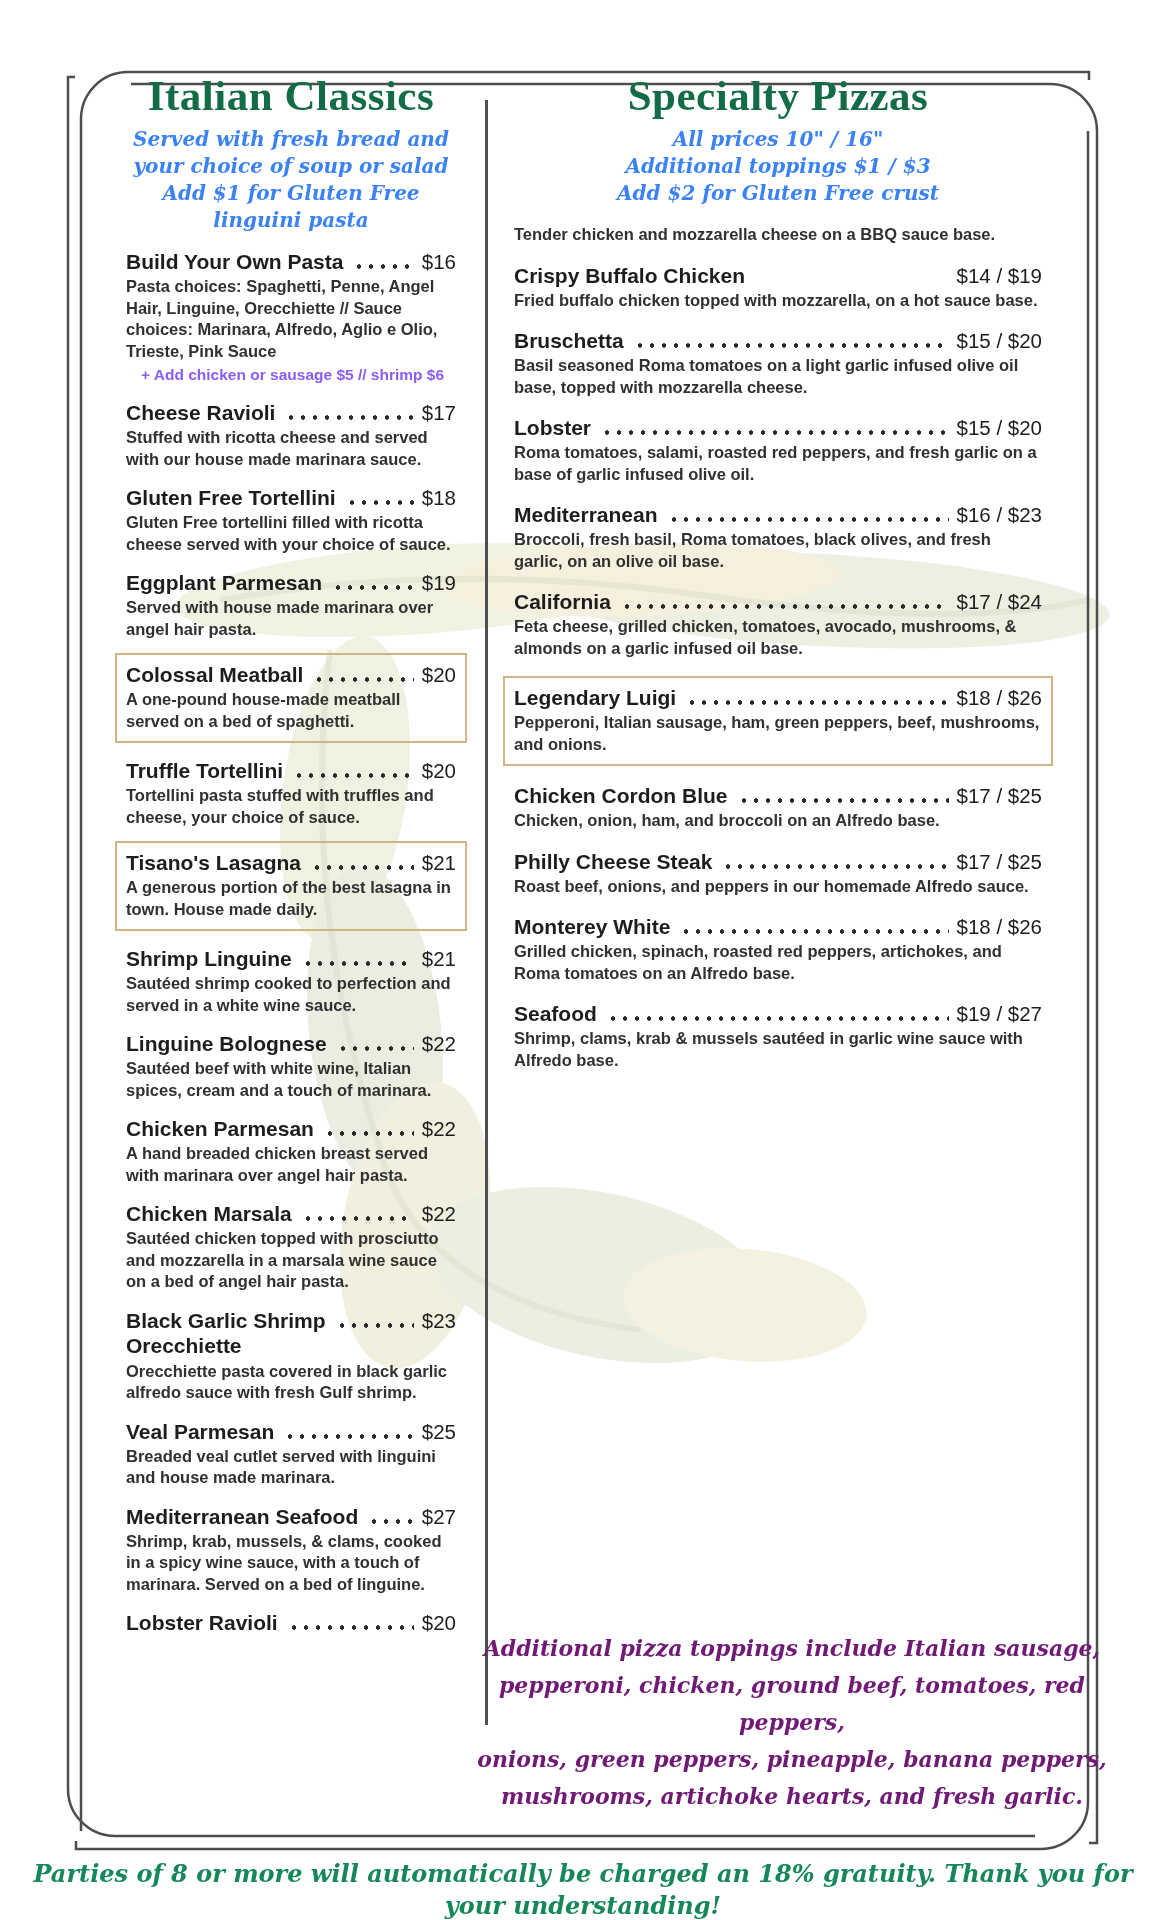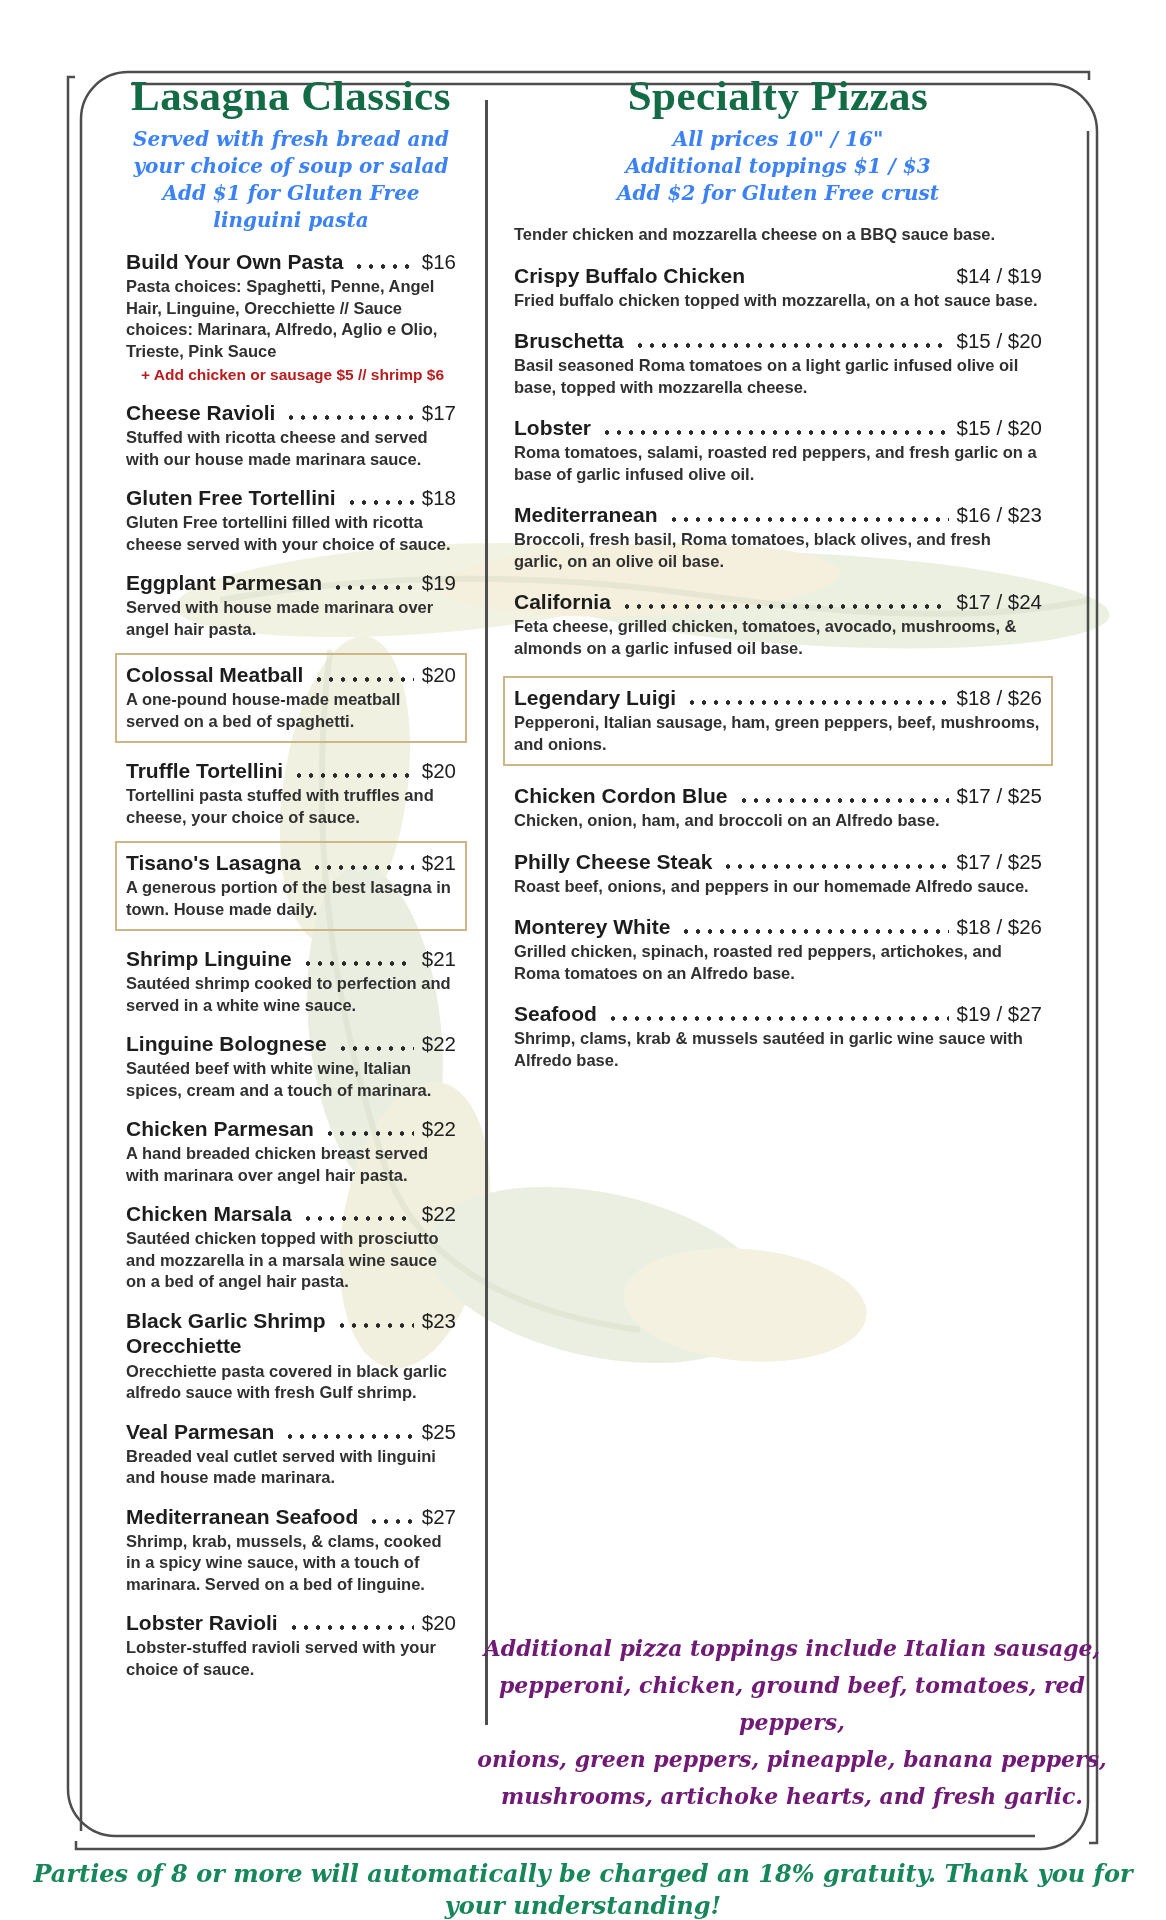--- a/index.html
+++ b/index.html
@@ -32,21 +32,21 @@
   }
   .price{font-weight:500;font-size:20.5px;line-height:25px;color:#1d1d1d;white-space:nowrap;}
   .leader{
     flex:1 1 auto;height:5px;margin:0 8px 5px 10px;align-self:flex-end;min-width:8px;
     background-image:radial-gradient(circle,#2a2a2a 2px,rgba(0,0,0,0) 2.4px);
     background-size:12px 5px;background-repeat:repeat-x;background-position:left center;
   }
   .no-dots .leader{background:none;}
   .iname2{font-weight:700;font-size:21px;line-height:26px;color:#1d1d1d;}
   .desc{margin-top:2px;font-weight:700;font-size:16.5px;line-height:21.5px;color:#303030;}
-  .note{margin-top:2px;padding-left:15px;font-weight:700;font-size:15.5px;line-height:21px;color:#b91c1c;}
+  .note{margin-top:2px;padding-left:15px;font-weight:700;font-size:15.5px;line-height:21px;color:#8b5cf6;}
   .boxed{border:2px solid #cdb584;padding:7px 9px 9px;margin-left:-11px;margin-right:-11px;margin-top:13px;}
   .toppings-note{position:absolute;left:462px;top:1630px;width:660px;z-index:2;text-align:center;}
   .toppings-note .tline{
     font-family:"DejaVu Serif", serif;font-style:italic;font-weight:700;
     font-size:22px;line-height:37px;color:#701a75;
   }
   .footer-note{
     position:absolute;left:0;top:1858px;width:1166px;z-index:2;text-align:center;
     font-family:"DejaVu Serif", serif;font-style:italic;font-weight:600;
     font-size:24px;line-height:32px;color:#16875a;
@@ -85,21 +85,21 @@
       <path d="M81 119 A47 47 0 0 1 128 72"></path>
       <path d="M1050 84 A47 47 0 0 1 1097 131"></path>
       <path d="M1088 1802 A47 47 0 0 1 1041 1849"></path>
       <path d="M115 1836 A47 47 0 0 1 68 1789"></path>
     </g>
   </svg>
 
   <div class="divider"></div>
 
   <section class="col col-left">
-    <h1>Lasagna Classics</h1>
+    <h1>Italian Classics</h1>
     <div class="subtitle" id="italian-subtitle">
         <div class="sline">Served with fresh bread and your choice of soup or salad</div>
         <div class="sline">Add $1 for Gluten Free linguini pasta</div>
       </div>
     <div class="items" id="italian-items">
         <div class="menu-item">
     <div class="row">
       <span class="iname">Build Your Own Pasta</span>
       <span class="leader"></span>
       <span class="price">$16</span>
@@ -238,21 +238,20 @@
     <div class="desc">Shrimp, krab, mussels, &amp; clams, cooked in a spicy wine sauce, with a touch of marinara. Served on a bed of linguine.</div>
 
   </div>
         <div class="menu-item">
     <div class="row">
       <span class="iname">Lobster Ravioli</span>
       <span class="leader"></span>
       <span class="price">$20</span>
     </div>
 
-    <div class="desc">Lobster-stuffed ravioli served with your choice of sauce.</div>
 
   </div>
       </div>
   </section>
 
   <section class="col col-right">
     <h1>Specialty Pizzas</h1>
     <div class="subtitle" id="pizzas-subtitle">
         <div class="sline">All prices 10" / 16"</div>
         <div class="sline">Additional toppings $1 / $3</div>

